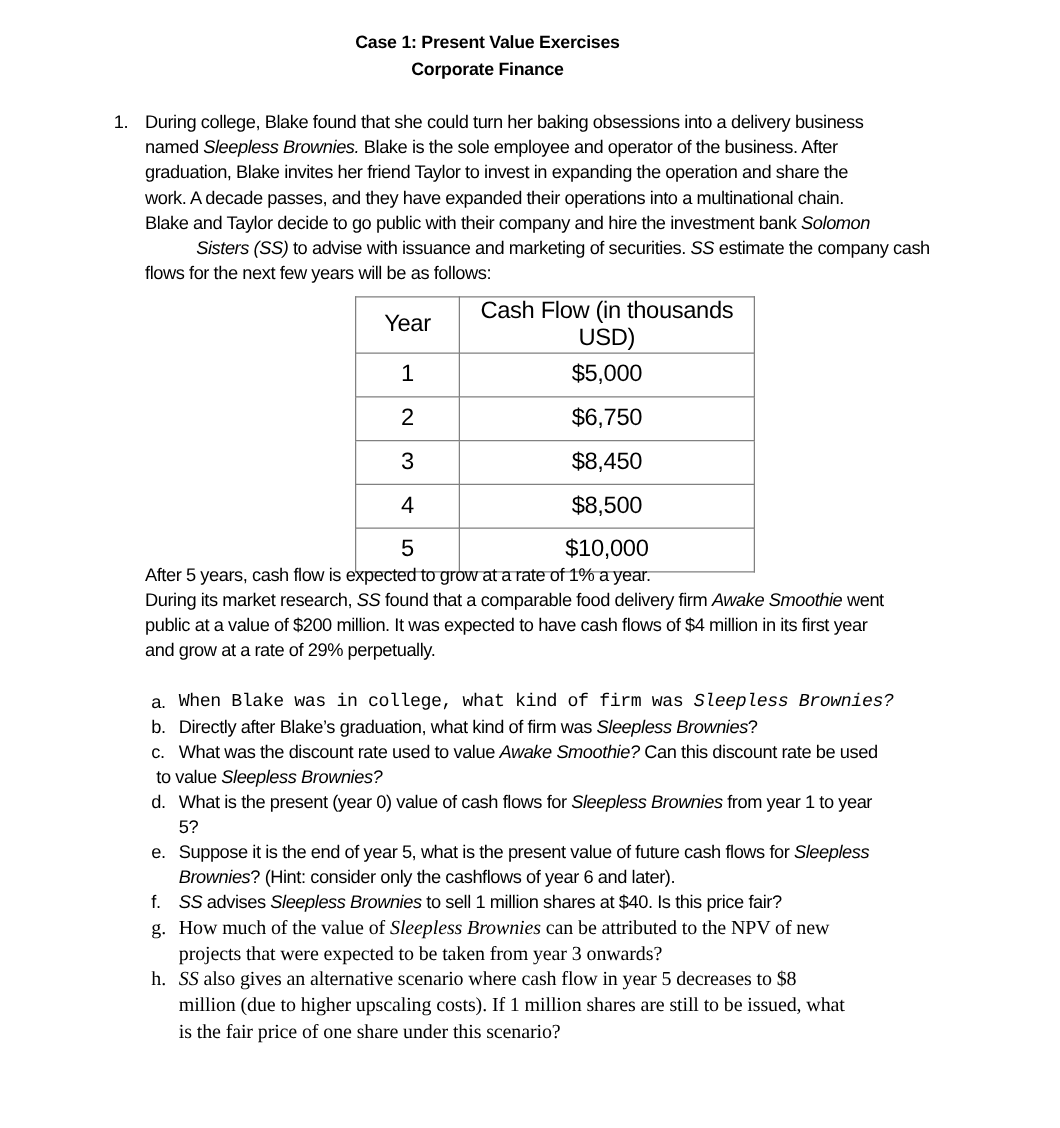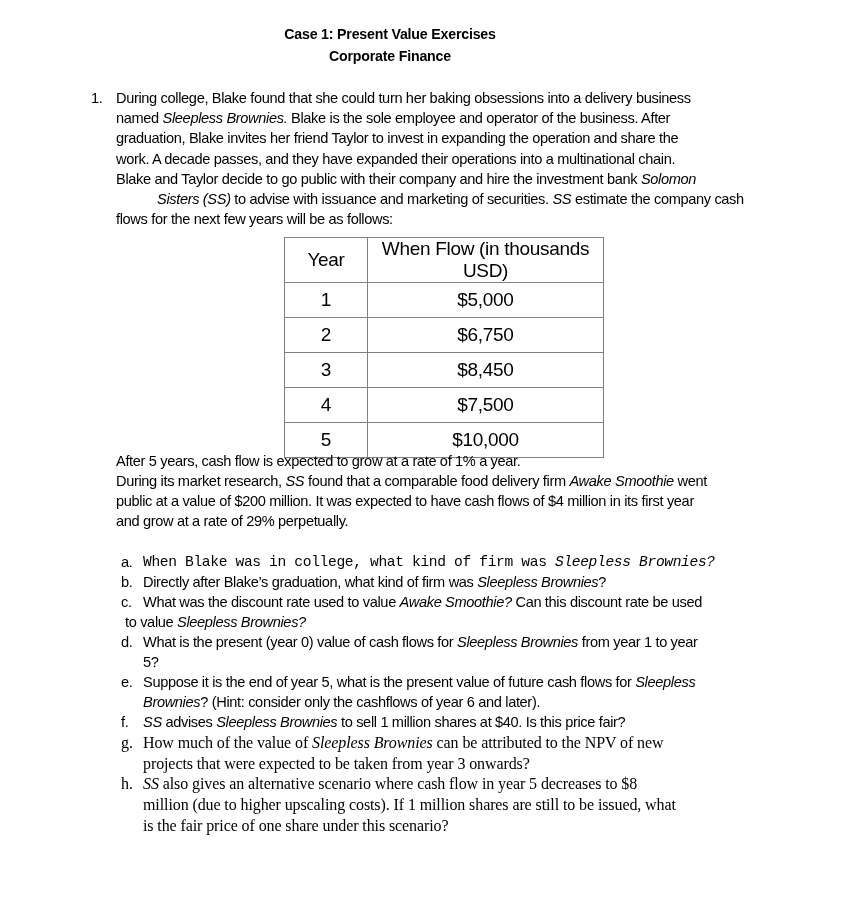--- a/index.html
+++ b/index.html
@@ -35,39 +35,39 @@
       <div class="abs sans" style="left: 116px; top: 150.6px;">work. A decade passes, and they have expanded their operations into a multinational chain.</div>
       <div class="abs sans" style="left: 116px; top: 170.8px;">Blake and Taylor decide to go public with their company and hire the investment bank <i>Solomon</i></div>
       <div class="abs sans" style="left: 116px; top: 191px; margin-left: 41px;"><i>Sisters (SS)</i> to advise with issuance and marketing of securities. <i>SS</i> estimate the company cash</div>
       <div class="abs sans" style="left: 116px; top: 211.2px;">flows for the next few years will be as follows:</div>
     </div>
 
   <table class="cf">
     <thead>
       <tr>
         <th class="c1">Year</th>
-        <th class="c2">When Flow (in thousands USD)</th>
+        <th class="c2">Cash Flow (in thousands USD)</th>
       </tr>
     </thead>
     <tbody>
       <tr>
         <td>1</td>
         <td>$5,000</td>
       </tr>
       <tr>
         <td>2</td>
         <td>$6,750</td>
       </tr>
       <tr>
         <td>3</td>
         <td>$8,450</td>
       </tr>
       <tr>
         <td>4</td>
-        <td>$7,500</td>
+        <td>$8,500</td>
       </tr>
       <tr>
         <td>5</td>
         <td>$10,000</td>
       </tr>
     </tbody>
   </table>
 
   <div id="after">
       <div class="abs sans" style="left: 116px; top: 453px;">After 5 years, cash flow is expected to grow at a rate of 1% a year.</div>

